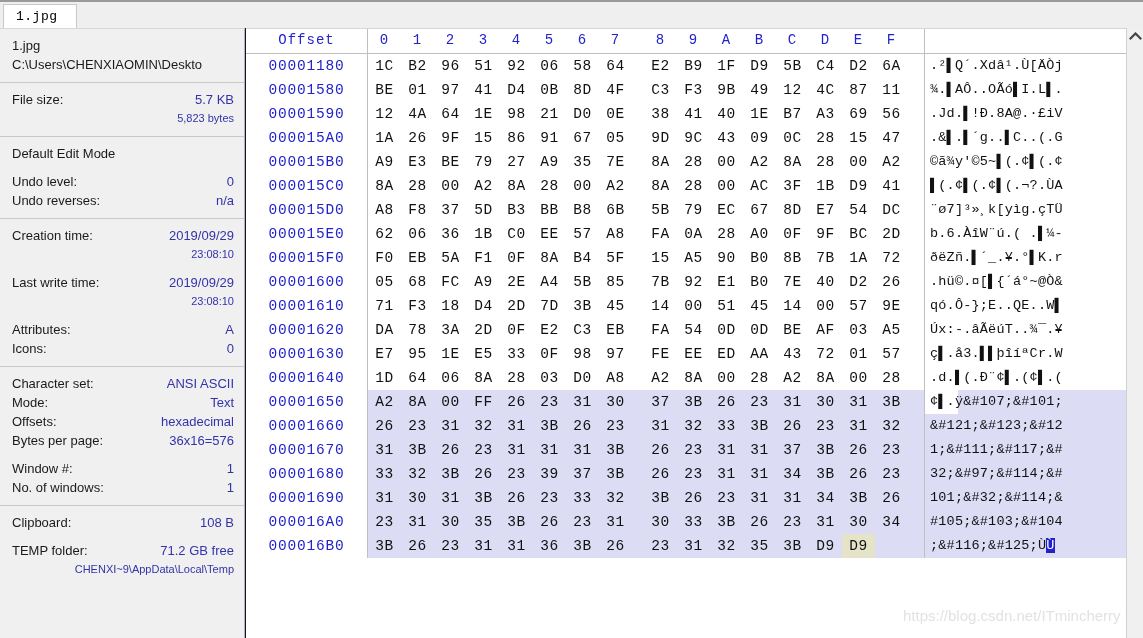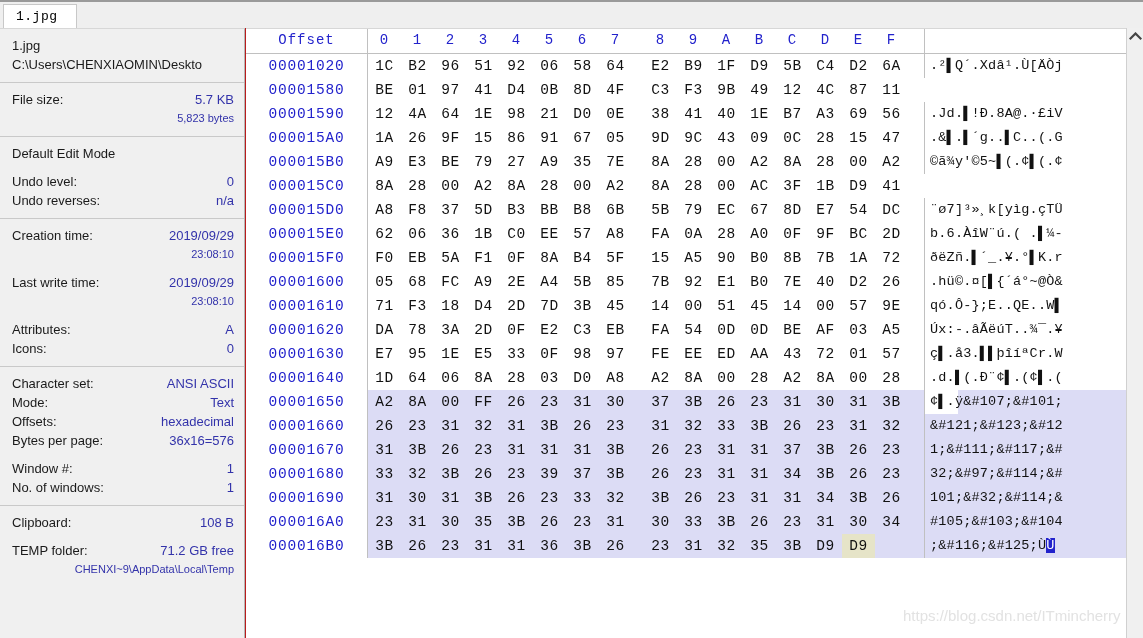--- a/index.html
+++ b/index.html
@@ -14,21 +14,21 @@
     overflow: hidden;
     font-family: "Liberation Sans", sans-serif;
     font-size: 13px;
     color: #000000;
   }
   #app {
     position: relative;
     width: 1143px;
     height: 638px;
     box-sizing: border-box;
-    background: #b91c1c;
+    background: #0f172a;
   }
 
   
   .tabstrip {
     position: absolute;
     left: 0; top: 0;
     width: 1143px; height: 28px;
     background: #efefef;
     border-top: 2px solid #9a9a9a;
     box-sizing: border-box;
@@ -361,21 +361,21 @@
           <div class="hh">B</div>
           <div class="hh">C</div>
           <div class="hh">D</div>
           <div class="hh">E</div>
           <div class="hh">F</div>
         </div>
       <div class="col-asciihdr"></div>
     </div>
     <div class="hexbody" id="hexbody">
         <div class="hexrow">
-          <div class="cell-off">00001020</div>
+          <div class="cell-off">00001180</div>
           <div class="cell-hex">
             <div class="byte">1C</div>
             <div class="byte">B2</div>
             <div class="byte">96</div>
             <div class="byte">51</div>
             <div class="byte">92</div>
             <div class="byte">06</div>
             <div class="byte">58</div>
             <div class="byte">64</div>
             <div class="bytegap"></div>
@@ -404,20 +404,21 @@
             <div class="bytegap"></div>
             <div class="byte">C3</div>
             <div class="byte">F3</div>
             <div class="byte">9B</div>
             <div class="byte">49</div>
             <div class="byte">12</div>
             <div class="byte">4C</div>
             <div class="byte">87</div>
             <div class="byte">11</div>
           </div>
+          <div class="cell-ascii">¾.▌AÔ..OÃó▌I.L▌.</div>
         </div>
         <div class="hexrow">
           <div class="cell-off">00001590</div>
           <div class="cell-hex">
             <div class="byte">12</div>
             <div class="byte">4A</div>
             <div class="byte">64</div>
             <div class="byte">1E</div>
             <div class="byte">98</div>
             <div class="byte">21</div>
@@ -495,20 +496,21 @@
             <div class="bytegap"></div>
             <div class="byte">8A</div>
             <div class="byte">28</div>
             <div class="byte">00</div>
             <div class="byte">AC</div>
             <div class="byte">3F</div>
             <div class="byte">1B</div>
             <div class="byte">D9</div>
             <div class="byte">41</div>
           </div>
+          <div class="cell-ascii">▌(.¢▌(.¢▌(.¬?.ÙA</div>
         </div>
         <div class="hexrow">
           <div class="cell-off">000015D0</div>
           <div class="cell-hex">
             <div class="byte">A8</div>
             <div class="byte">F8</div>
             <div class="byte">37</div>
             <div class="byte">5D</div>
             <div class="byte">B3</div>
             <div class="byte">BB</div>

